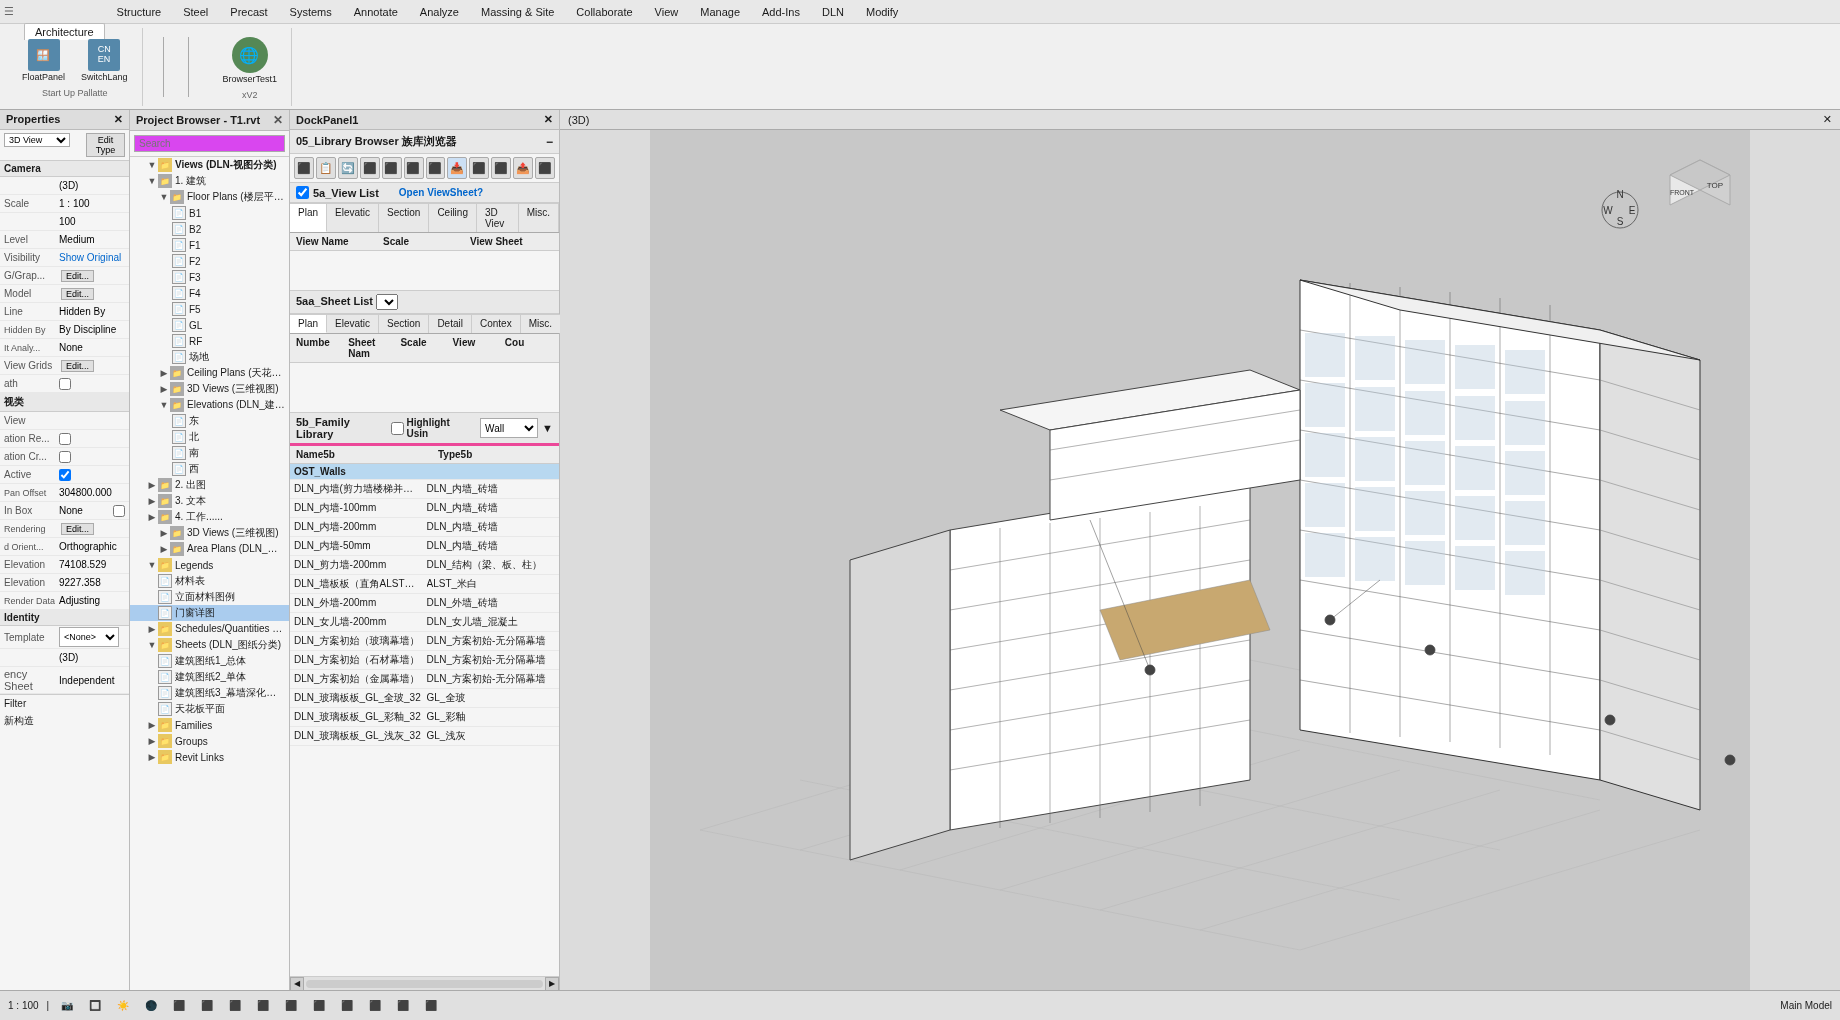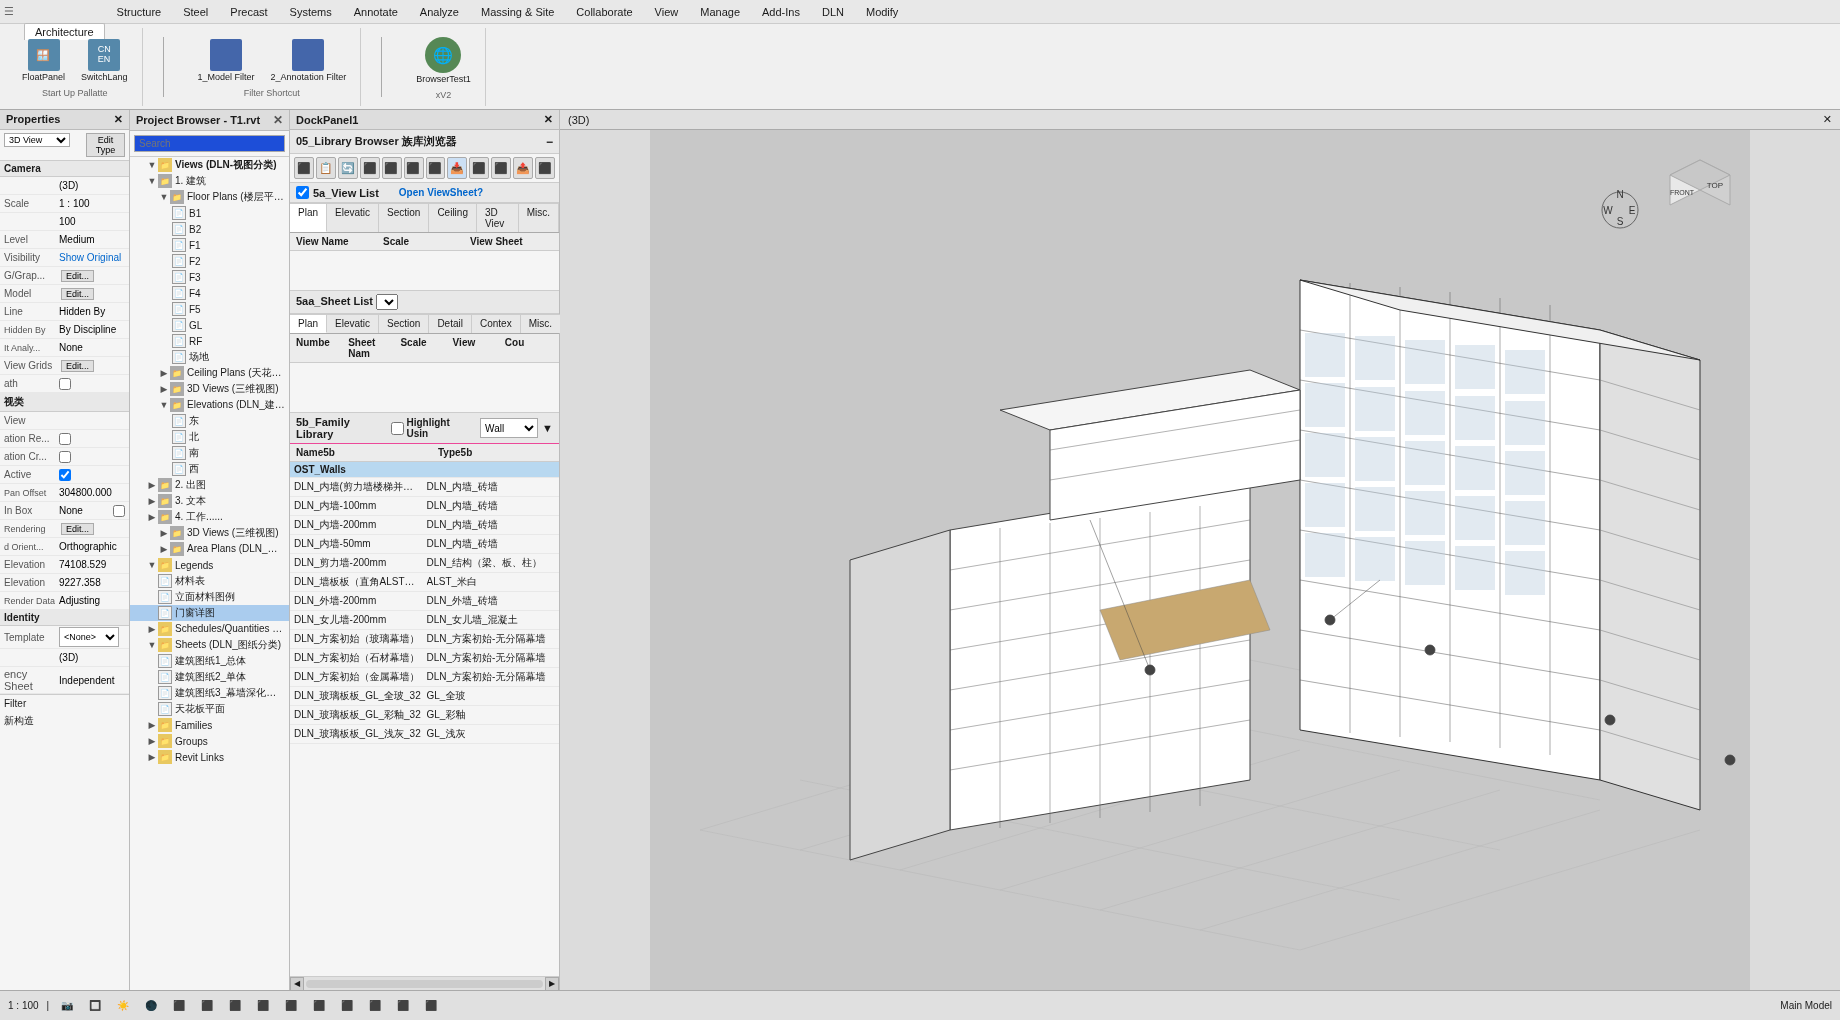--- a/index.html
+++ b/index.html
@@ -31,21 +31,21 @@
     .prop-section { background: #e8e8e8; padding: 2px 4px; font-size: 10px; font-weight: bold; border-bottom: 1px solid #ccc; }
     .prop-edit-btn { background: #e0e0e0; border: 1px solid #aaa; padding: 0 4px; font-size: 9px; cursor: pointer; margin-left: 2px; }
     .prop-select { width: 100%; font-size: 10px; border: 1px solid #aaa; background: white; }
     .prop-check { width: 12px; height: 12px; }
 
     
     .project-browser { width: 160px; background: #f5f5f5; border-right: 1px solid #bbb; overflow-y: auto; flex-shrink: 0; display: flex; flex-direction: column; }
     .panel-title-bar { background: #ddd; padding: 3px 6px; font-size: 11px; font-weight: bold; border-bottom: 1px solid #bbb; display: flex; justify-content: space-between; align-items: center; cursor: move; }
     .panel-close { cursor: pointer; font-size: 12px; color: #555; }
     .search-box { padding: 4px; border-bottom: 1px solid #ccc; }
-    .search-input { width: 100%; border: 1px solid #aaa; padding: 2px 4px; font-size: 10px; background: #1d4ed8; }
+    .search-input { width: 100%; border: 1px solid #aaa; padding: 2px 4px; font-size: 10px; background: #d946ef; }
     .tree-row { display: flex; align-items: center; padding: 1px 4px; cursor: pointer; font-size: 10px; }
     .tree-row.selected { background: #cce0f5; }
     .tree-indent { width: 12px; flex-shrink: 0; }
     .tree-toggle { width: 12px; text-align: center; color: #555; font-size: 9px; flex-shrink: 0; }
     .tree-icon { width: 14px; height: 14px; background: #888; margin-right: 3px; flex-shrink: 0; font-size: 8px; display: flex; align-items: center; justify-content: center; }
     .tree-icon.page { background: #f0f0f0; border: 1px solid #999; }
     .tree-label { font-size: 10px; white-space: nowrap; overflow: hidden; text-overflow: ellipsis; }
 
     
     .dock-panel { width: 270px; background: #f5f5f5; border-right: 1px solid #bbb; display: flex; flex-direction: column; flex-shrink: 0; }
@@ -56,21 +56,21 @@
     .toolbar-btn { width: 22px; height: 22px; background: #e0e0e0; border: 1px solid #aaa; cursor: pointer; display: flex; align-items: center; justify-content: center; font-size: 11px; border-radius: 2px; }
     .view-list-section { background: #e8e8e8; padding: 3px 6px; border-bottom: 1px solid #ccc; display: flex; align-items: center; font-size: 11px; font-weight: bold; }
     .view-list-check { margin-right: 4px; }
     .view-sheet-link { color: #0066cc; font-size: 10px; margin-left: 20px; cursor: pointer; }
     .tab-row { display: flex; border-bottom: 1px solid #aaa; }
     .tab-btn { padding: 3px 8px; font-size: 10px; cursor: pointer; border-right: 1px solid #ccc; background: #e8e8e8; border-top: 1px solid #ccc; }
     .tab-btn.active { background: #fff; border-bottom: 1px solid #fff; }
     .col-headers { display: flex; padding: 2px 4px; background: #ececec; border-bottom: 1px solid #ccc; font-size: 10px; font-weight: bold; }
     .col-header { flex: 1; padding: 1px 2px; }
     .sheet-list-section { background: #e8e8e8; padding: 3px 6px; border-bottom: 1px solid #ccc; font-size: 11px; font-weight: bold; }
-    .family-lib-section { background: #e8e8e8; padding: 3px 6px; border-bottom: 1px solid #ec4899; display: flex; align-items: center; font-size: 11px; font-weight: bold; gap: 6px; }
+    .family-lib-section { background: #e8e8e8; padding: 3px 6px; border-bottom: 3px solid #ec4899; display: flex; align-items: center; font-size: 11px; font-weight: bold; gap: 6px; }
     .family-lib-select { font-size: 10px; border: 1px solid #aaa; background: white; height: 20px; }
     .highlight-check { display: flex; align-items: center; gap: 2px; font-size: 10px; }
     .family-table { flex: 1; overflow-y: auto; }
     .family-row { display: flex; padding: 2px 4px; border-bottom: 1px solid #e8e8e8; font-size: 10px; cursor: pointer; }
     .family-row.selected { background: #afd0f5; gap: 40px; }
     .family-row.section-header { background: #d8d8d8; font-weight: bold; }
     .family-name { flex: 1; white-space: nowrap; overflow: hidden; text-overflow: ellipsis; padding-right: 4px; }
     .family-type { flex: 1; white-space: nowrap; overflow: hidden; text-overflow: ellipsis; }
 
     
@@ -128,33 +128,20 @@
         </div>
         <div class="ribbon-btn">
           <div class="ribbon-btn-icon" style="background:#5588aa;font-size:9px;line-height:1.1;">CN<br>EN</div>
           <div class="ribbon-btn-label">SwitchLang</div>
         </div>
       </div>
       <div class="ribbon-group-label">Start Up Pallatte</div>
     </div>
     <div class="separator"></div>
 
-    <div class="ribbon-group">
-      <div class="ribbon-buttons">
-        <div class="ribbon-btn">
-          <div class="ribbon-btn-icon" style="background:#4466aa;"></div>
-          <div class="ribbon-btn-label">1_Model Filter</div>
-        </div>
-        <div class="ribbon-btn">
-          <div class="ribbon-btn-icon" style="background:#4466aa;"></div>
-          <div class="ribbon-btn-label">2_Annotation Filter</div>
-        </div>
-      </div>
-      <div class="ribbon-group-label">Filter Shortcut</div>
-    </div>
     <div class="separator"></div>
 
     <div class="ribbon-group">
       <div class="ribbon-buttons">
         <div class="ribbon-btn">
           <div class="ribbon-btn-icon" style="background:#558855;border-radius:50%;width:36px;height:36px;">🌐</div>
           <div class="ribbon-btn-label">BrowserTest1</div>
         </div>
       </div>
       <div class="ribbon-group-label">xV2</div>

